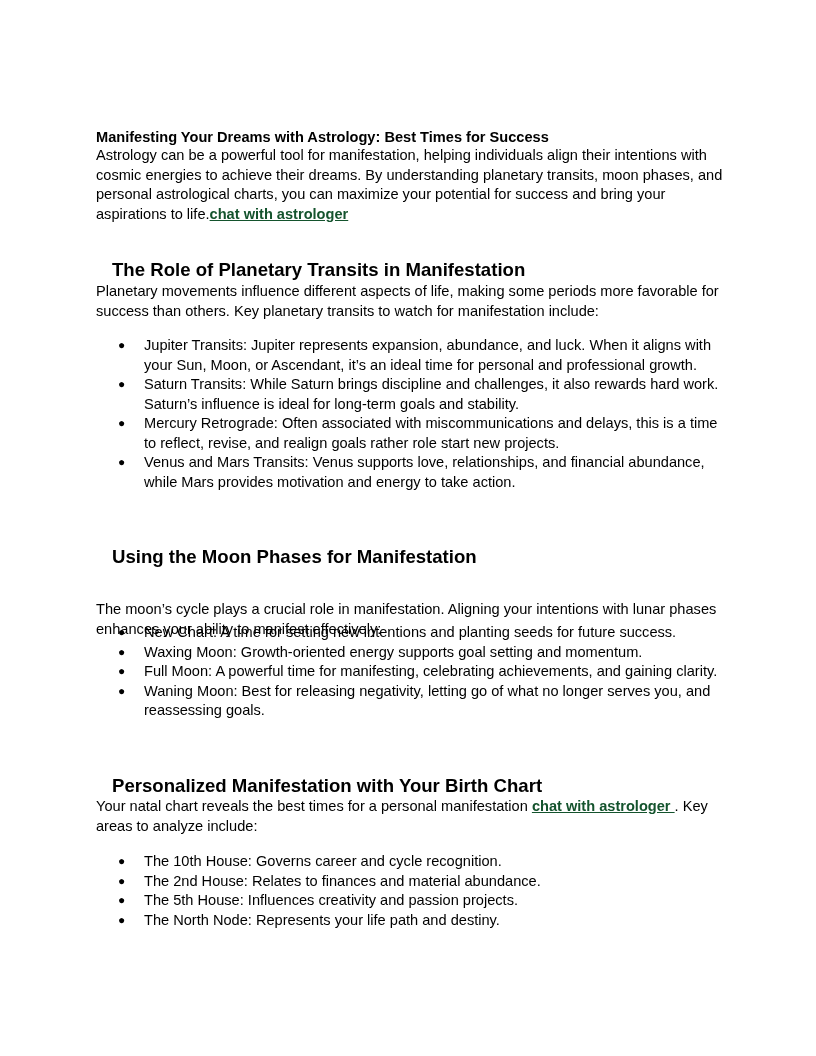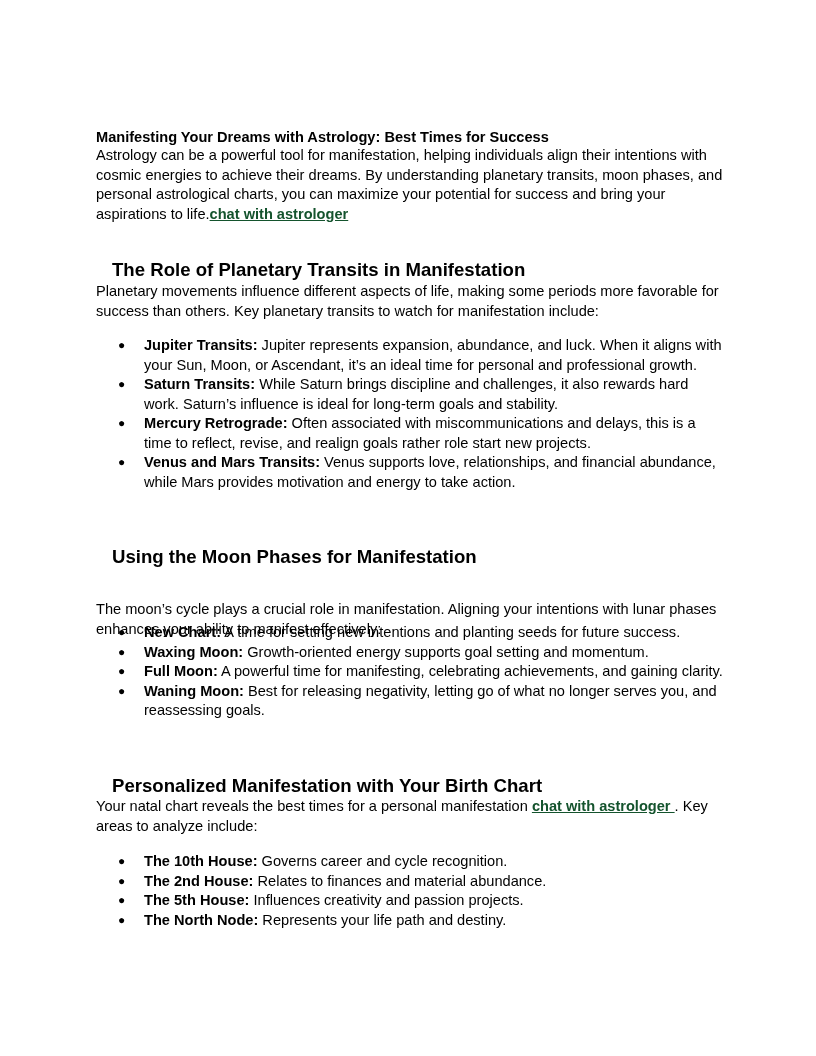--- a/index.html
+++ b/index.html
@@ -20,21 +20,21 @@
       position: absolute; left: 0; margin: 16px;
       font-size: 18.6px; font-weight: bold; line-height: 24px;
     }
     .list { position: absolute; left: 0; width: 628px; margin: 0; padding: 0; list-style: none; }
     .list li {
       position: relative; padding-left: 48px; font-size: 14.6px; line-height: 19.5px;
     }
     .list li .bullet {
       position: absolute; left: 22px; top: 0; font-size: 12px;
     }
-    .list li b { font-weight: bold; }
+    .list li b { font-weight: normal; }
     a.link { color: #14532d; font-weight: bold; text-decoration: underline; }
   </style>
 </head>
 <body>
 
 <div class="page">
 
   <h1 class="doc-title">Manifesting Your Dreams with Astrology: Best Times for Success</h1>
 
   <p class="para" style="top:146px;"><span>Astrology can be a powerful tool for manifestation, helping individuals align their intentions with cosmic energies to achieve their dreams. By understanding planetary transits, moon phases, and personal astrological charts, you can maximize your potential for success and bring your aspirations to life.</span><a class="link" href="#">chat with astrologer</a></p>

